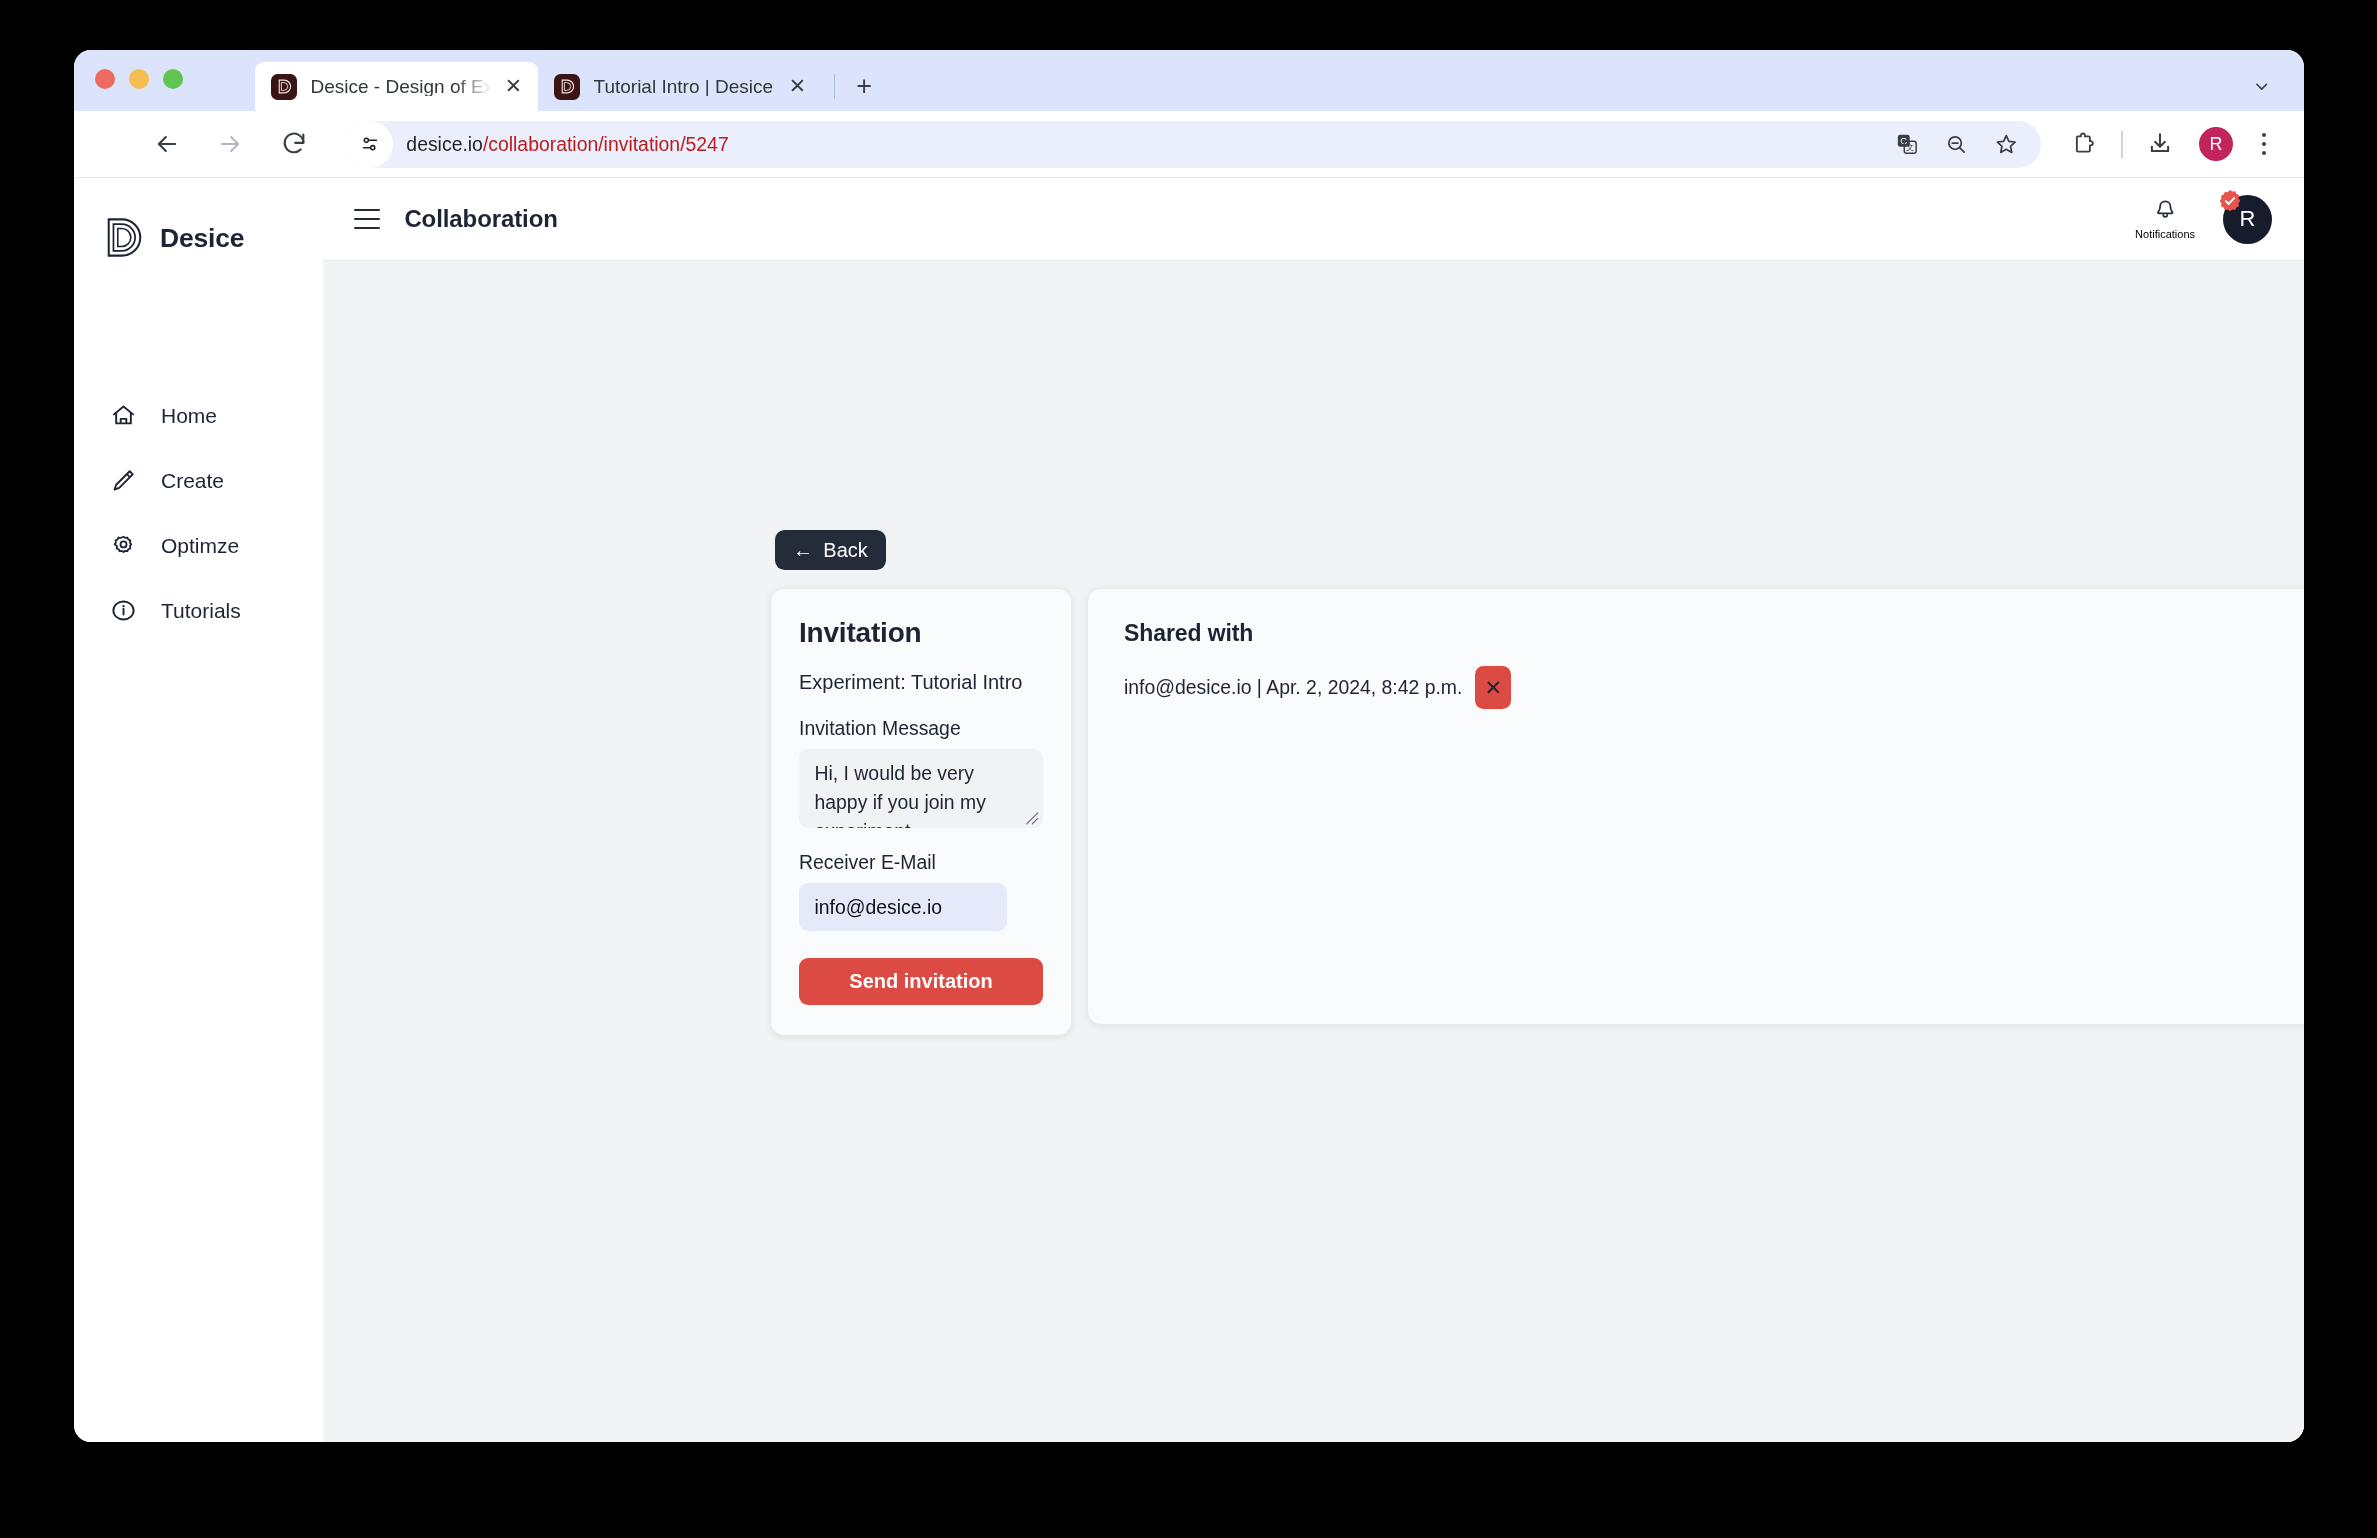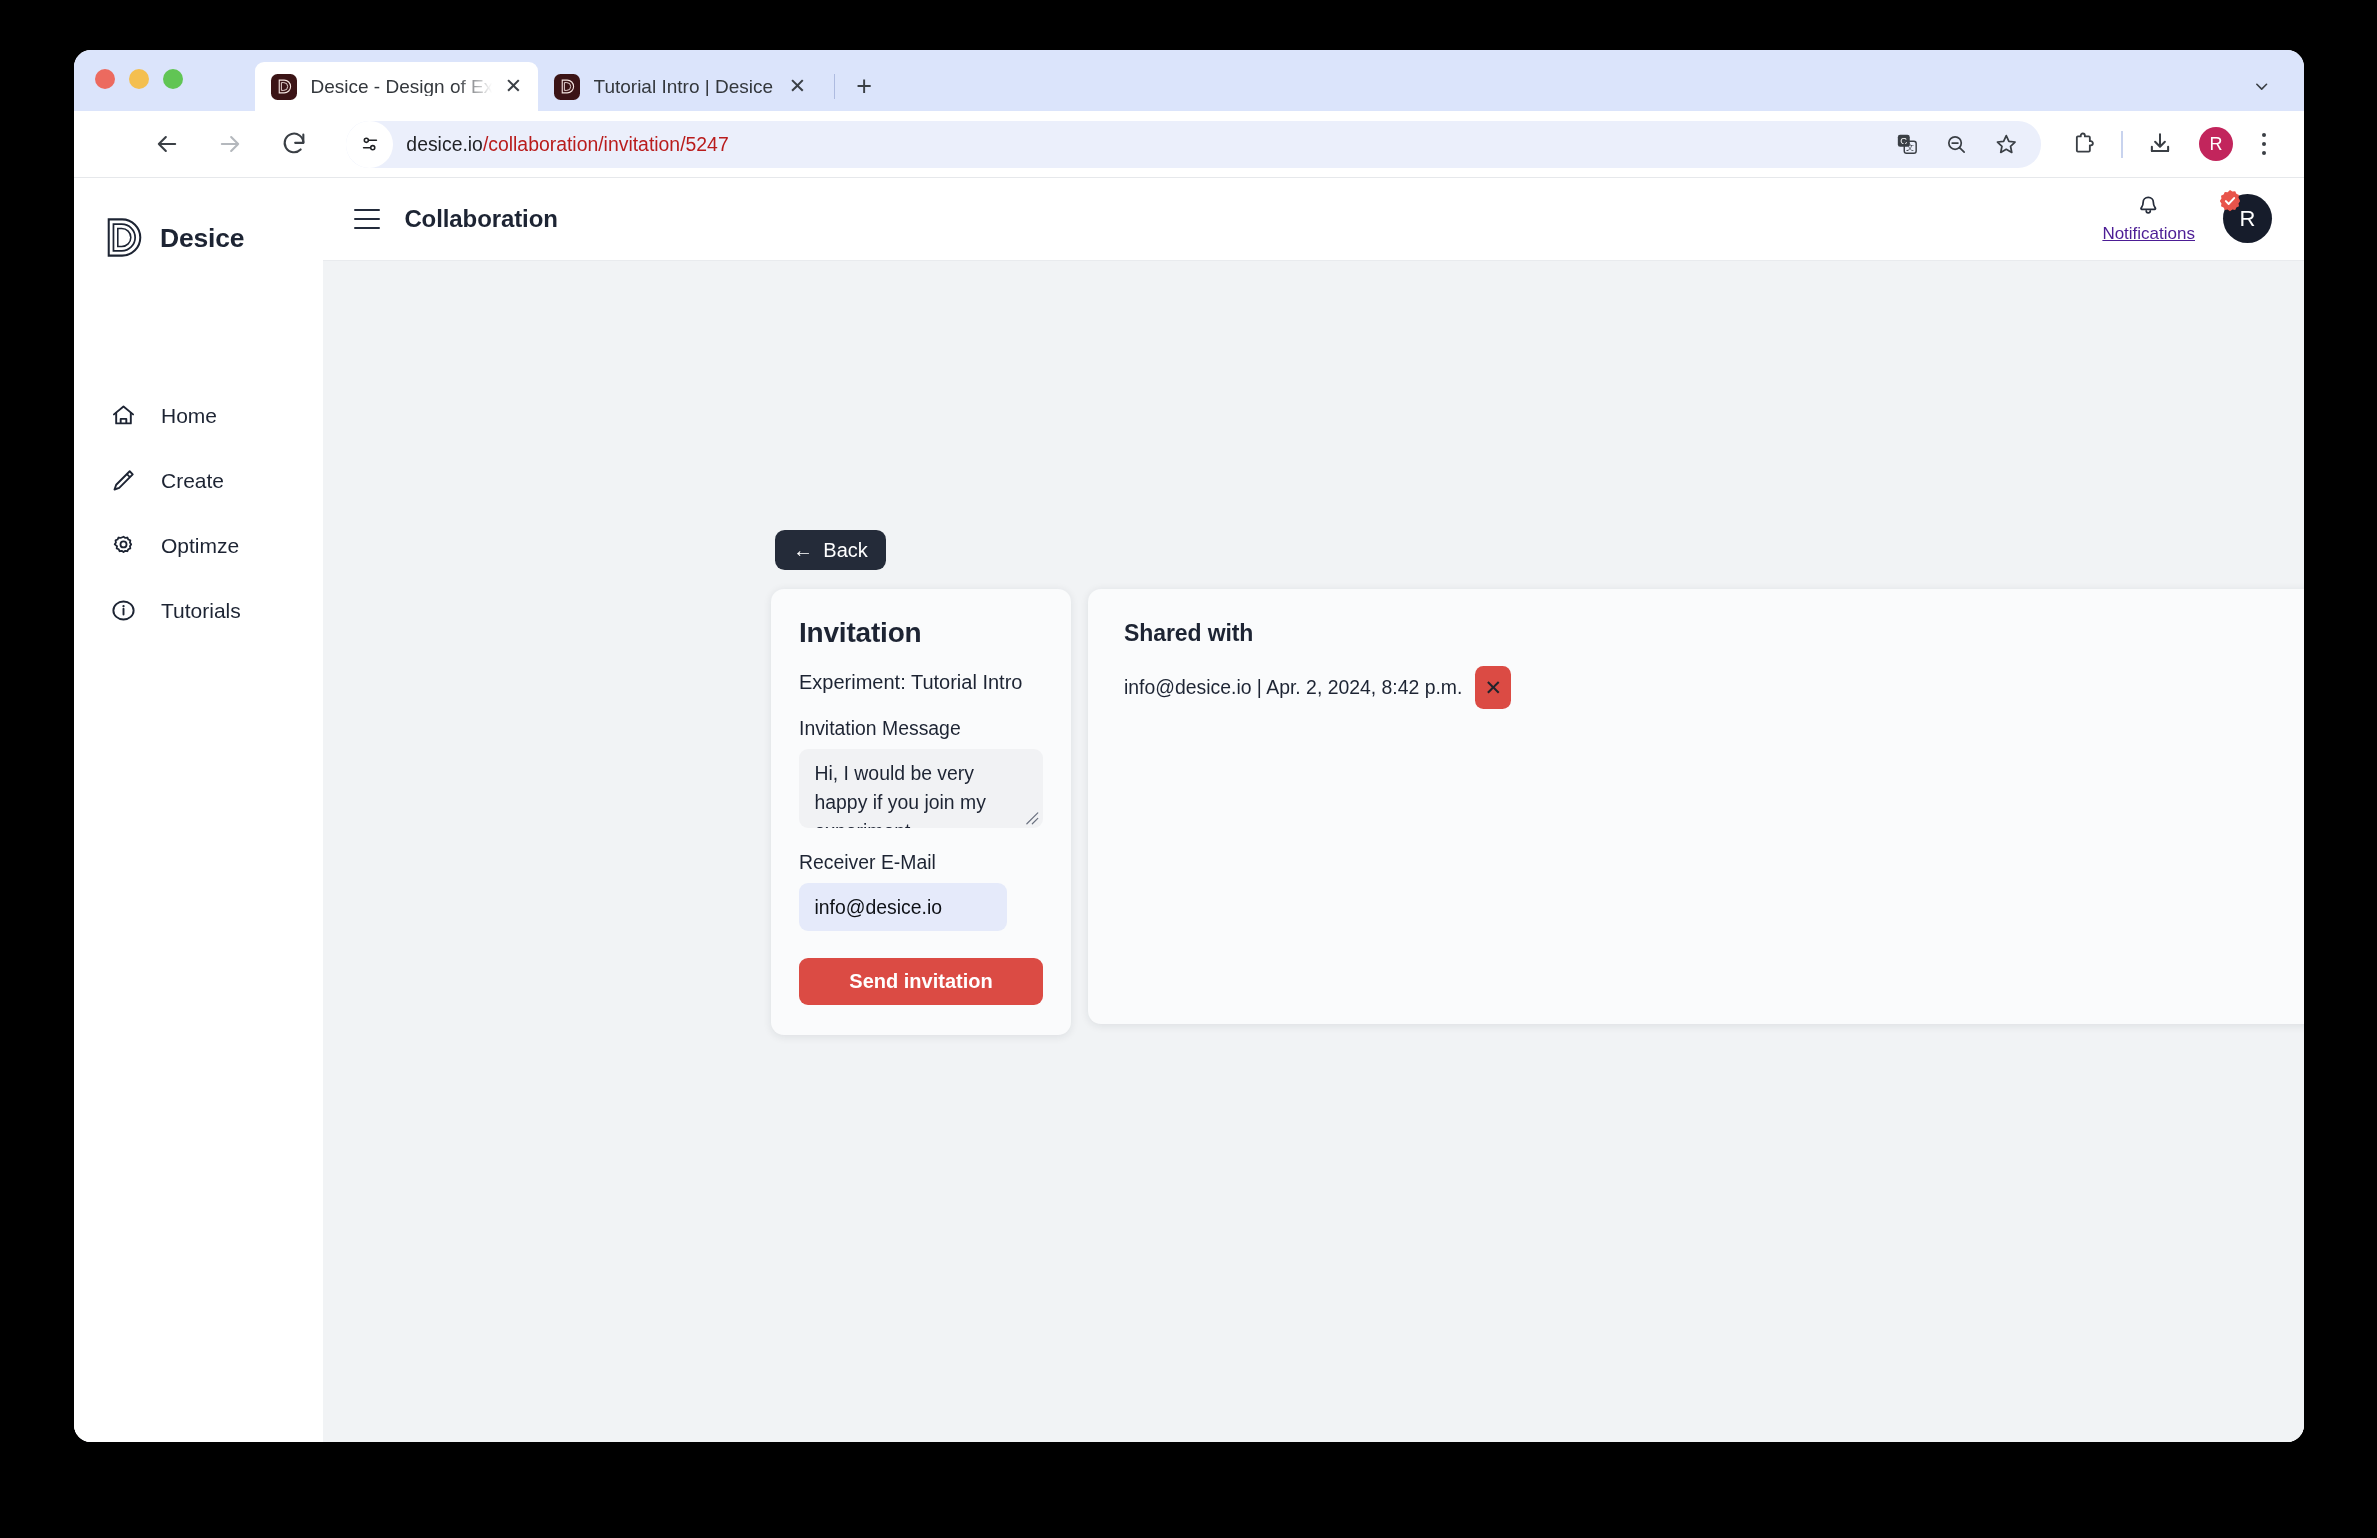--- a/index.html
+++ b/index.html
@@ -288,21 +288,21 @@
     display: flex;
     align-items: center;
     gap: 28px;
   }
   #notifications {
     display: flex;
     flex-direction: column;
     align-items: center;
     gap: 3.9px;
   }
-  #notif-label { font-size: 17px; color: #4c1d95; text-decoration: underline; }
+  #notif-label { font-size: 11px; color: #000000; }
   #avatar-wrap { position: relative; width: 49px; height: 49px; }
   #avatar {
     width: 49px; height: 49px;
     border-radius: 50%;
     background: #161c2b;
     color: #ffffff;
     font-size: 22px;
     display: flex; align-items: center; justify-content: center;
   }
   #avatar-badge {

